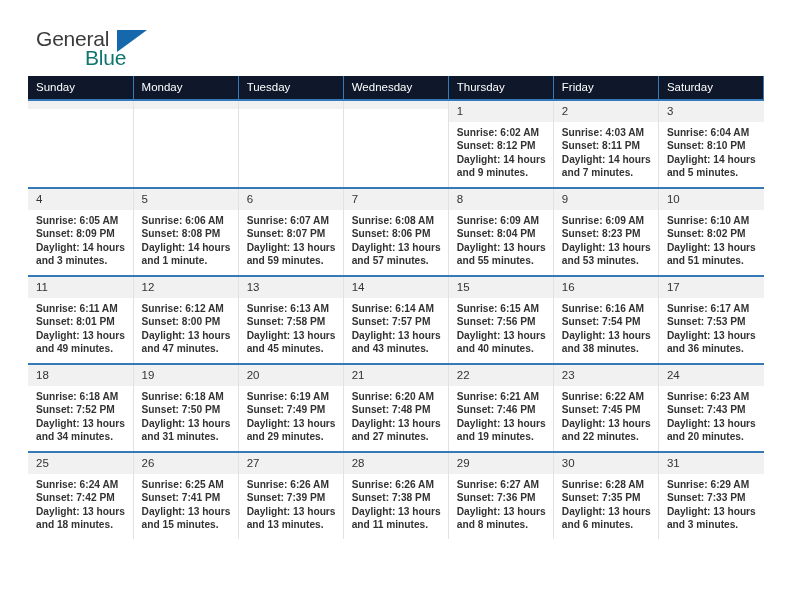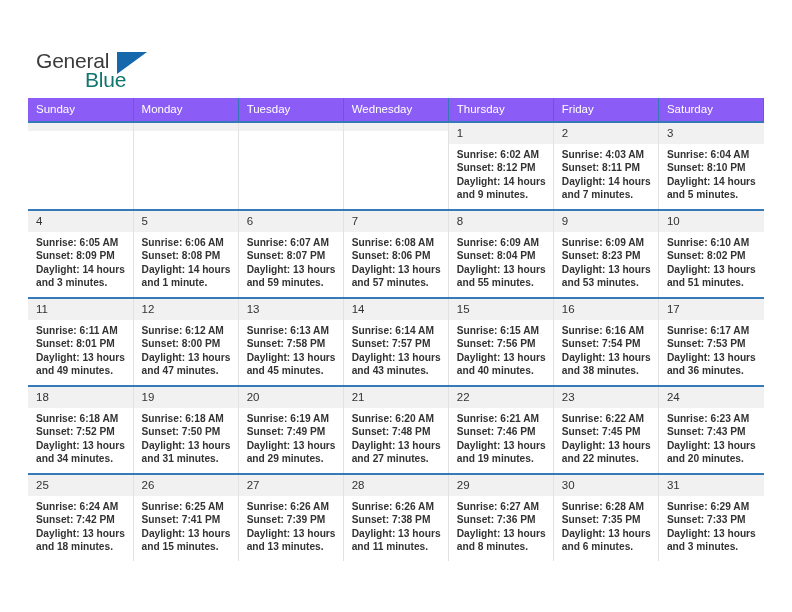--- a/index.html
+++ b/index.html
@@ -23,21 +23,20 @@
   }
 
   
   .header {
     display: flex;
     align-items: flex-start;
     justify-content: space-between;
     height: 76px;
     padding-top: 22px;
     box-sizing: border-box;
-    margin-top: 22px;
   }
   .brand {
     position: relative;
     width: 130px;
     height: 52px;
     flex: 0 0 auto;
   }
   .brand-general {
     position: absolute;
     left: 8px;
@@ -80,21 +79,21 @@
     margin-top: 6px;
   }
 
   
   .calendar {
     width: 736px;
     border-collapse: collapse;
     table-layout: fixed;
   }
   .calendar th {
-    background: #8b5cf6;
+    background: #0f172a;
     color: #ffffff;
     font-size: 11.5px;
     font-weight: normal;
     text-align: left;
     padding: 5px 0 6px 8px;
     border-right: 1px solid #3579b8;
   }
   .weekrow > td {
     vertical-align: top;
     padding: 0;

